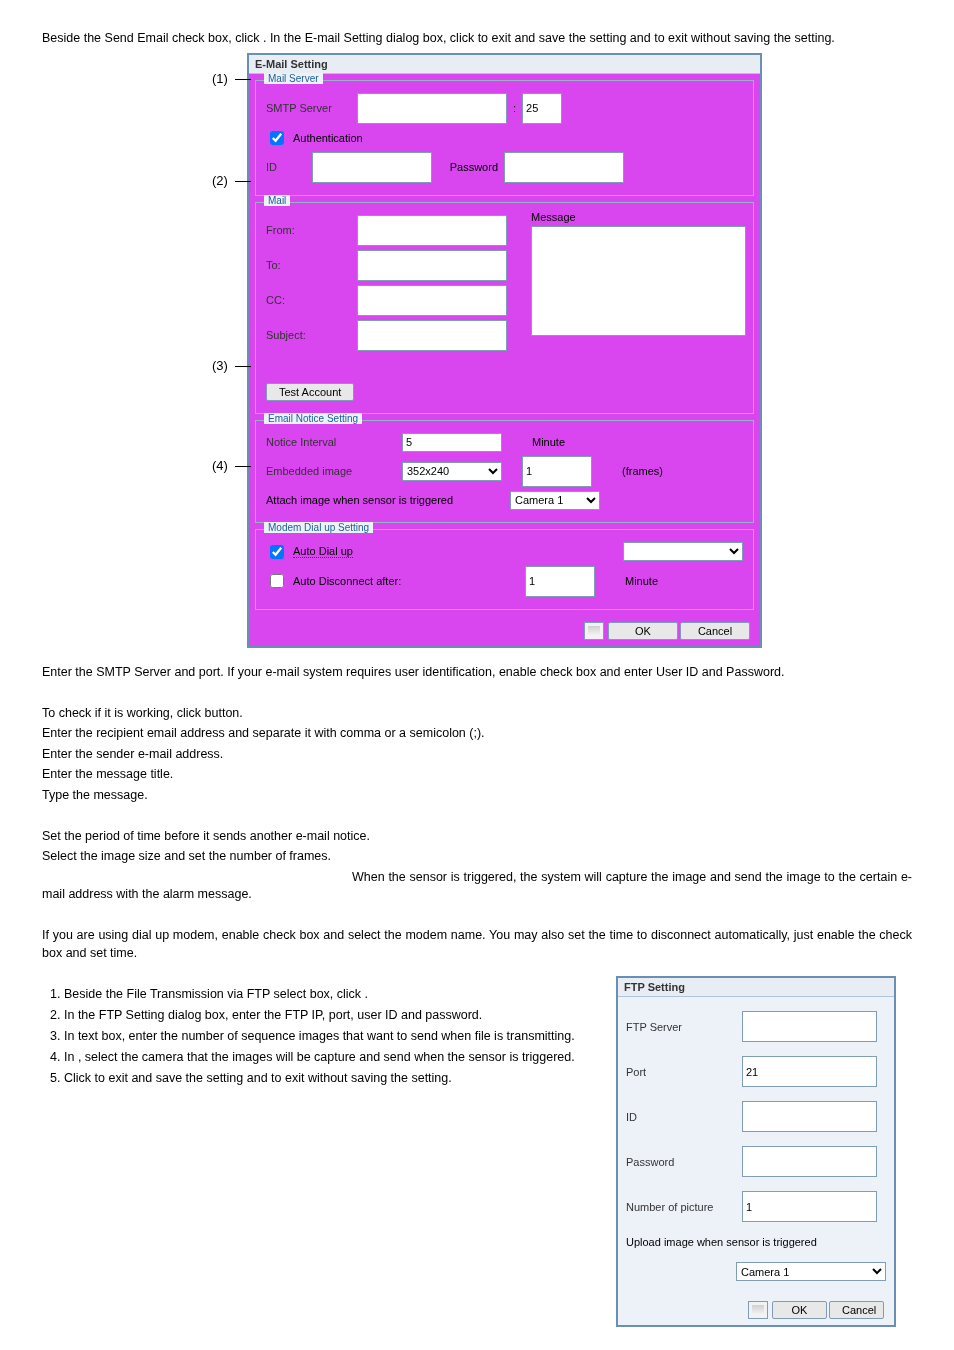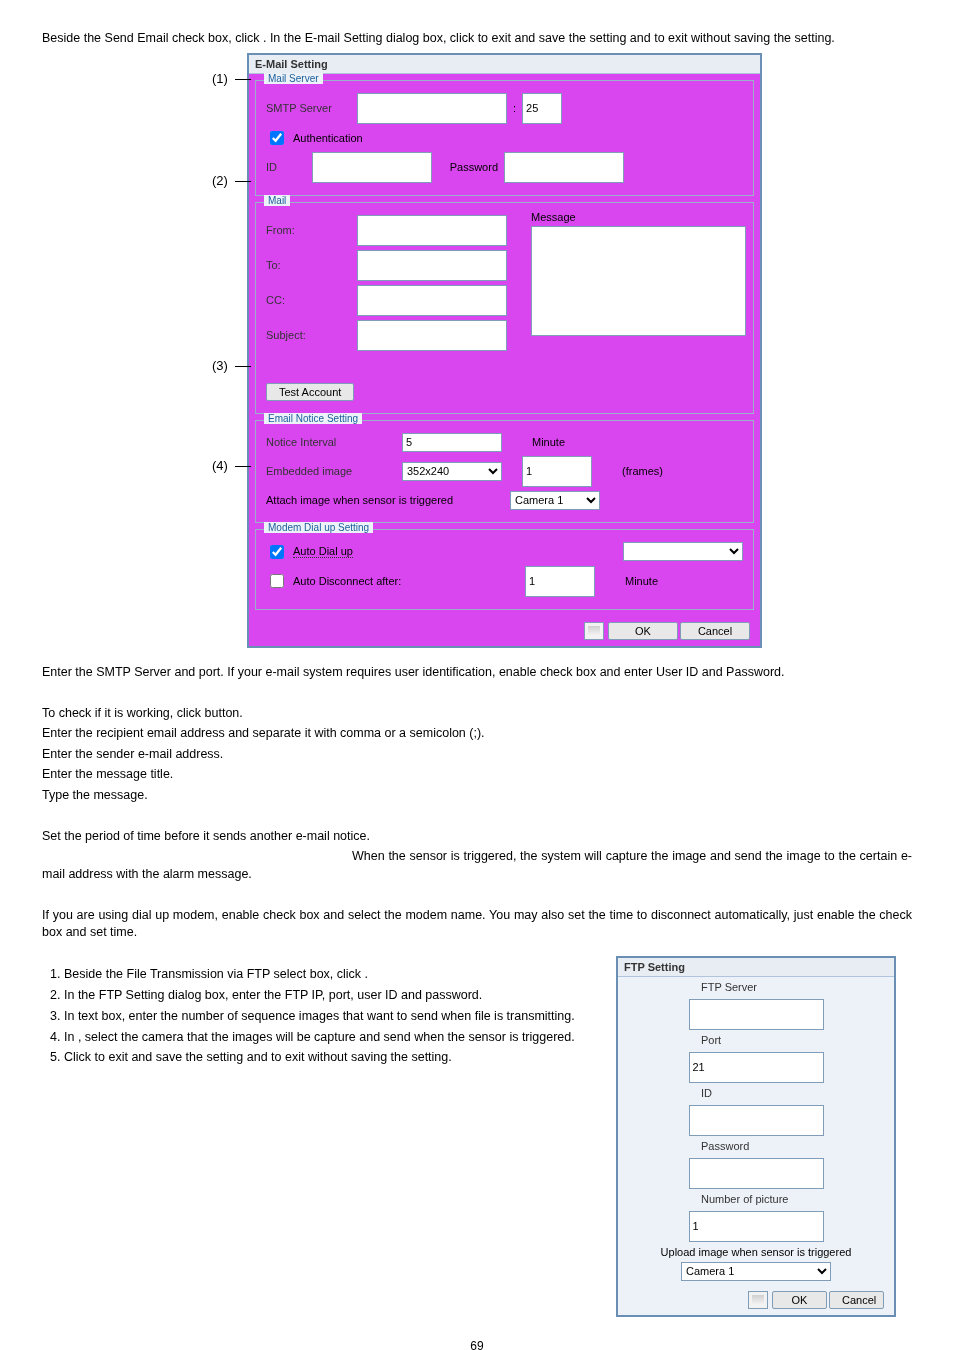--- a/index.html
+++ b/index.html
@@ -106,21 +106,21 @@
   .ftp-two-col { display:flex; gap:12px; align-items: flex-start;}
   .ftp-left { width: 562px;}
   .ftp-right { width: 280px; }
   .dialog2 {
     border: 2px solid #6a8fb5;
     background: #edf2f8;
     font-family: Tahoma, sans-serif;
     font-size: 11px;
     width: 280px;
   }
-  .dialog2 .row { margin: 4px 8px; flex-direction: column;}
+  .dialog2 .row { margin: 14px 8px;}
   .dialog2 .lab2 { width: 110px; color:#333;}
   .dialog2 input.txt { width: 135px;}
   .kb-icon {
     display:inline-block;
     width:20px;height:18px;
     border:1px solid #7f9db9;
     background:#f2f2f2;
     margin-right:2px;
     vertical-align:middle;
     position:relative;
@@ -270,20 +270,21 @@
   <div class="para">
     <span>To check if it is working, click </span>
     <span> button.</span>
   </div>
   <div class="para indent2">Enter the recipient email address and separate it with comma or a semicolon (;).</div>
   <div class="para indent">Enter the sender e-mail address.</div>
   <div class="para indent2">Enter the message title.</div>
   <div class="para indent2">Type the message.</div>
   <br>
   <div class="para indent2">Set the period of time before it sends another e-mail notice.</div>
+  <div class="para indent2">Select the image size and set the number of frames.</div>
   <div class="para" style="text-indent:310px;">When the sensor is triggered, the system will capture the image and send the image to the certain e-mail address with the alarm message.</div>
   <br>
   <div class="para">
     <span>If you are using dial up modem, enable </span>
     <span> check box and select the modem name. You may also set the time to disconnect automatically, just enable the </span>
     <span> check box and set time.</span>
   </div>
 </div>
 
 <div class="ftp-two-col" style="margin-top:14px;">

